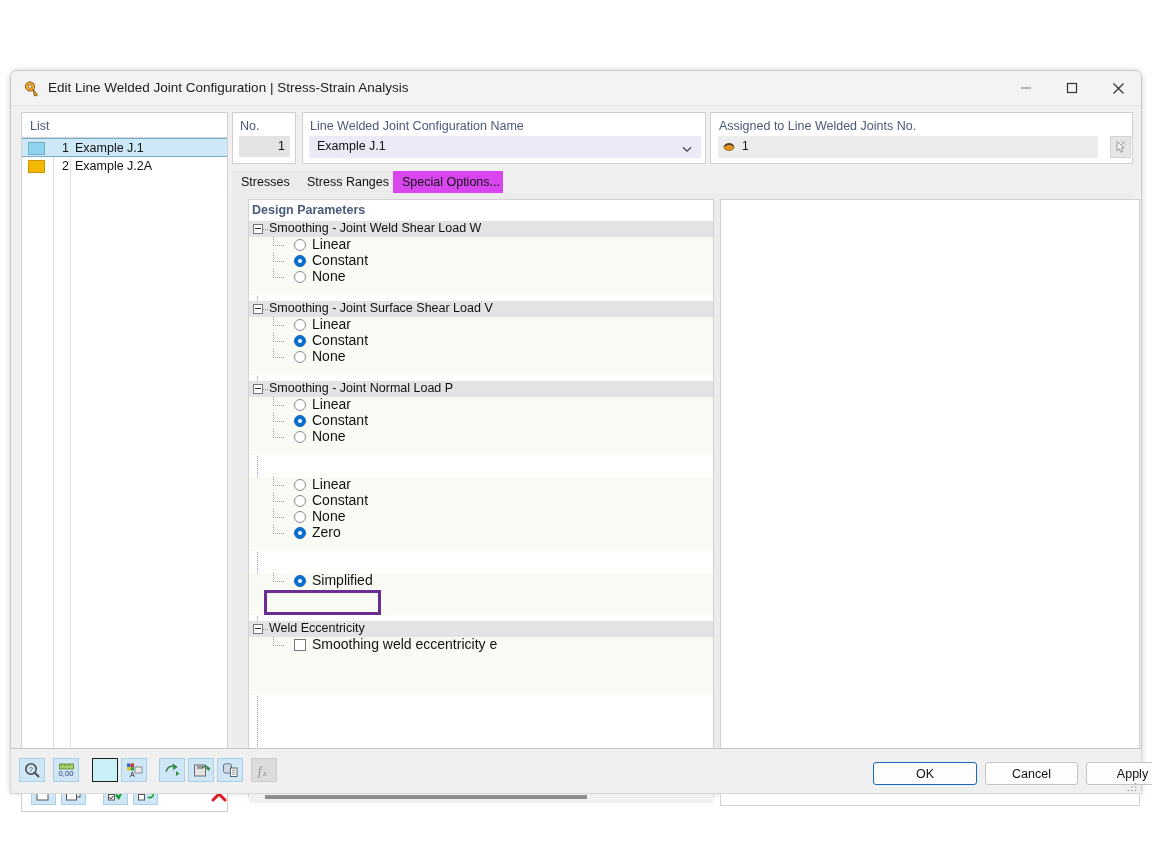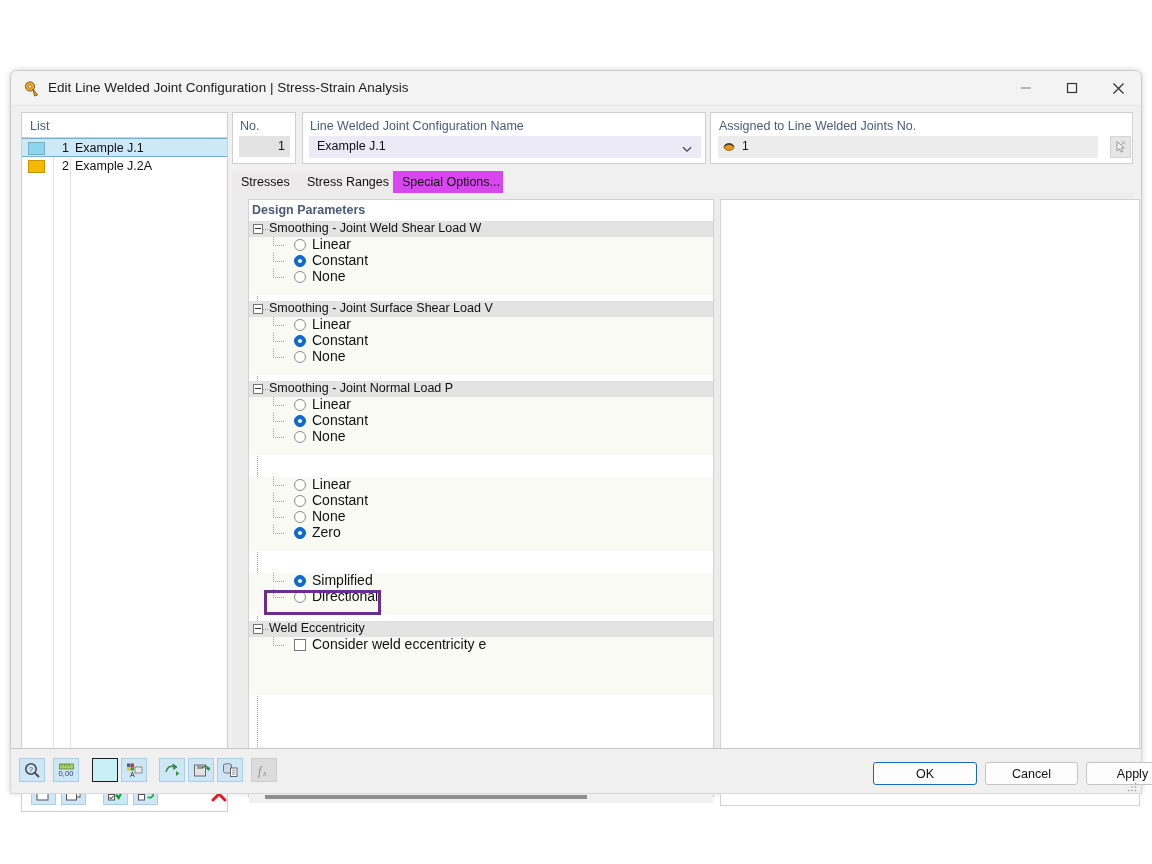--- a/index.html
+++ b/index.html
@@ -721,37 +721,32 @@
           <span class="opt-label">Zero</span>
         </div>
       </div>
 
       <div class="grp-body" style="top:352px; height:42px;">
         <div class="opt-row" style="top:0px;">
           <span class="opt-tree-line"></span>
           <span class="radio on"></span>
           <span class="opt-label">Simplified</span>
         </div>
-        <div class="opt-row" style="top:16px;">
-          <span class="opt-tree-line"></span>
-          <span class="radio"></span>
-          <span class="opt-label">Directional</span>
-        </div>
       </div>
 
       <div class="grp-header" style="top:400px;">
         <span class="expander"></span>
         <span class="grp-dots"></span>
         <span class="grp-title">Weld Eccentricity</span>
       </div>
       <div class="grp-body" style="top:416px; height:58px;">
         <div class="opt-row" style="top:0px;">
           <span class="opt-tree-line"></span>
           <span class="checkbox"></span>
-          <span class="opt-label">Consider weld eccentricity e</span>
+          <span class="opt-label">Smoothing weld eccentricity e</span>
         </div>
       </div>
 
     </div>
   </div>
 
   <div id="zero-highlight"></div>
 
   <div id="tree-hscroll">
     <div id="tree-hscroll-thumb"></div>

